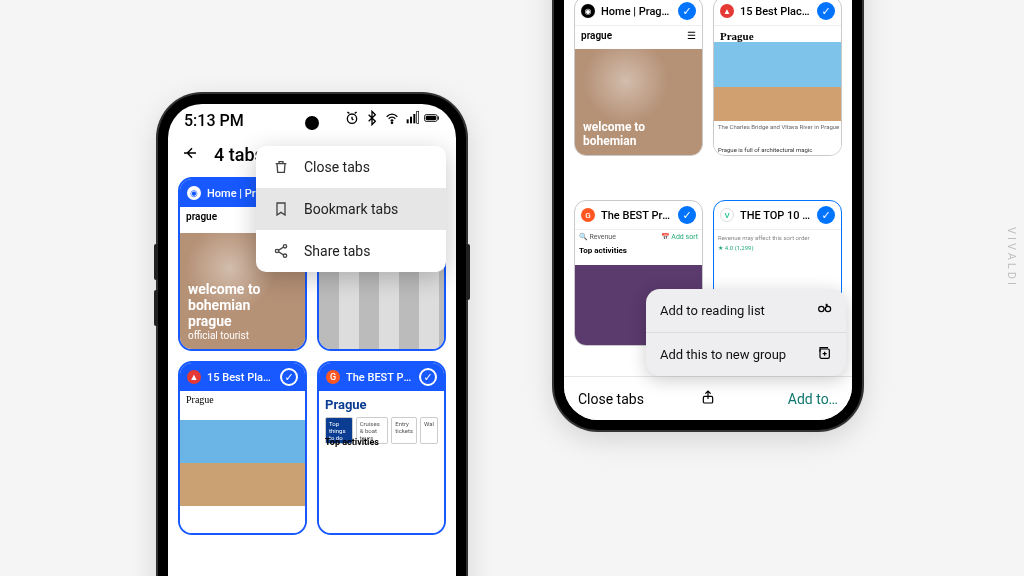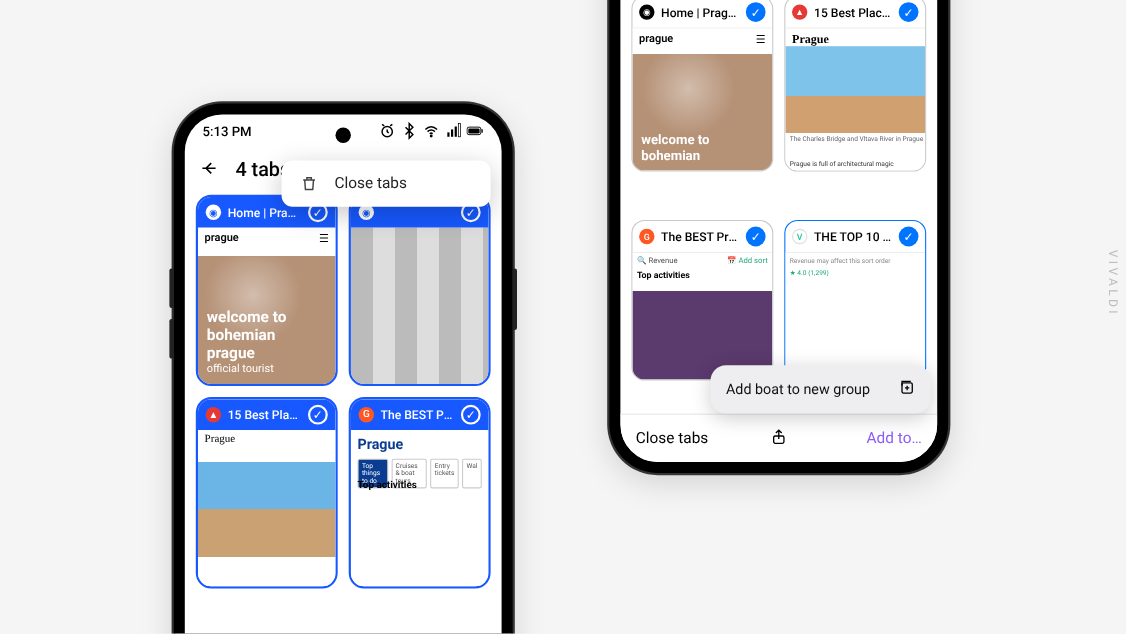--- a/index.html
+++ b/index.html
@@ -55,21 +55,21 @@
     background: #222;
     border-radius: 2px;
   }
   .phone.left .side-btn.b1 { left: -4px; top: 150px; width: 4px; height: 36px; }
   .phone.left .side-btn.b2 { left: -4px; top: 196px; width: 4px; height: 36px; }
   .phone.left .side-btn.b3 { right: -4px; top: 150px; width: 4px; height: 56px; }
 
   
   .status-bar {
     display: flex; justify-content: space-between; align-items: center;
-    height: 32px; padding: 0 16px; font-size: 12px; font-weight: 500;
+    height: 32px; padding: 0 16px; font-size: 16px; font-weight: 500;
   }
   .status-right { display: flex; gap: 4px; align-items: center; }
   .notch { position: absolute; left: 50%; top: 12px; width: 14px; height: 14px; background: #000; border-radius: 50%; transform: translateX(-50%); }
   .hdr {
     display: flex; align-items: center; gap: 16px;
     padding: 8px 14px 12px;
   }
   .hdr .title { font-size: 18px; font-weight: 500; }
   .tabs-grid {
     display: grid; grid-template-columns: 1fr 1fr; gap: 10px; padding: 0 10px;
@@ -167,21 +167,21 @@
   }
   .popup .pi + .pi { border-top:1px solid #ddd;}
 
   .toolbar {
     position:absolute; left:0; right:0; bottom:0; height:44px;
     display:flex; align-items:center; justify-content:space-between;
     padding:0 14px; font-size:14px; background:#fff;
     border-top:1px solid #e5e5e5;
   }
   .toolbar .mid { position:absolute; left:50%; transform:translateX(-50%);}
-  .toolbar .dim { color:#8b5cf6;}
+  .toolbar .dim { color:#0f766e;}
 
   
   svg { width:16px; height:16px; }
 </style>
 </head>
 <body>
 
 <div class="watermark">VIVALDI</div>
 
 <div class="phone left">
@@ -299,20 +299,39 @@
 
     <div class="ctx">
       <div class="item">
         <span class="ic">
           <svg viewBox="0 0 24 24" fill="none" stroke="#444" stroke-width="2">
               <path d="M4 7h16M9 7V4h6v3M6 7l1 13h10l1-13"></path>
             </svg>
         </span>
         <span>Close tabs</span>
       </div>
+      <div class="item hl">
+        <span class="ic">
+          <svg viewBox="0 0 24 24" fill="none" stroke="#444" stroke-width="2">
+              <path d="M6 3h12v18l-6-4-6 4z"></path>
+            </svg>
+        </span>
+        <span>Bookmark tabs</span>
+      </div>
+      <div class="item">
+        <span class="ic">
+          <svg viewBox="0 0 24 24" fill="none" stroke="#444" stroke-width="2">
+              <circle cx="6" cy="12" r="2.5"></circle>
+              <circle cx="18" cy="5" r="2.5"></circle>
+              <circle cx="18" cy="19" r="2.5"></circle>
+              <path d="M8 11l8-5M8 13l8 5"></path>
+            </svg>
+        </span>
+        <span>Share tabs</span>
+      </div>
     </div>
 
   </div>
 </div>
 
 <div class="phone right">
   <div class="screen">
 
     <div class="r-grid">
 
@@ -366,21 +385,33 @@
         </div>
         <div class="r-body pv-top">
           <span class="ln1">Revenue may affect this sort order</span>
           <span class="ln2">★ 4.0  (1,299)</span>
         </div>
       </div>
     </div>
 
     <div class="popup">
       <div class="pi">
-        <span>Add boat to new group</span>
+        <span>Add to reading list</span>
+        <span>
+          <svg viewBox="0 0 24 24" fill="none" stroke="#000" stroke-width="1.8">
+              <circle cx="8" cy="12" r="4"></circle>
+              <circle cx="18" cy="12" r="4"></circle>
+              <path d="M12 12h2"></path>
+              <path d="M16 4v4"></path>
+              <path d="M14 6h4"></path>
+            </svg>
+        </span>
+      </div>
+      <div class="pi">
+        <span>Add this to new group</span>
         <span>
           <svg viewBox="0 0 24 24" fill="none" stroke="#000" stroke-width="1.8">
               <rect x="6" y="6" width="14" height="14" rx="2"></rect>
               <path d="M6 10V4h12"></path>
               <path d="M13 10v6M10 13h6"></path>
             </svg>
         </span>
       </div>
     </div>
 

